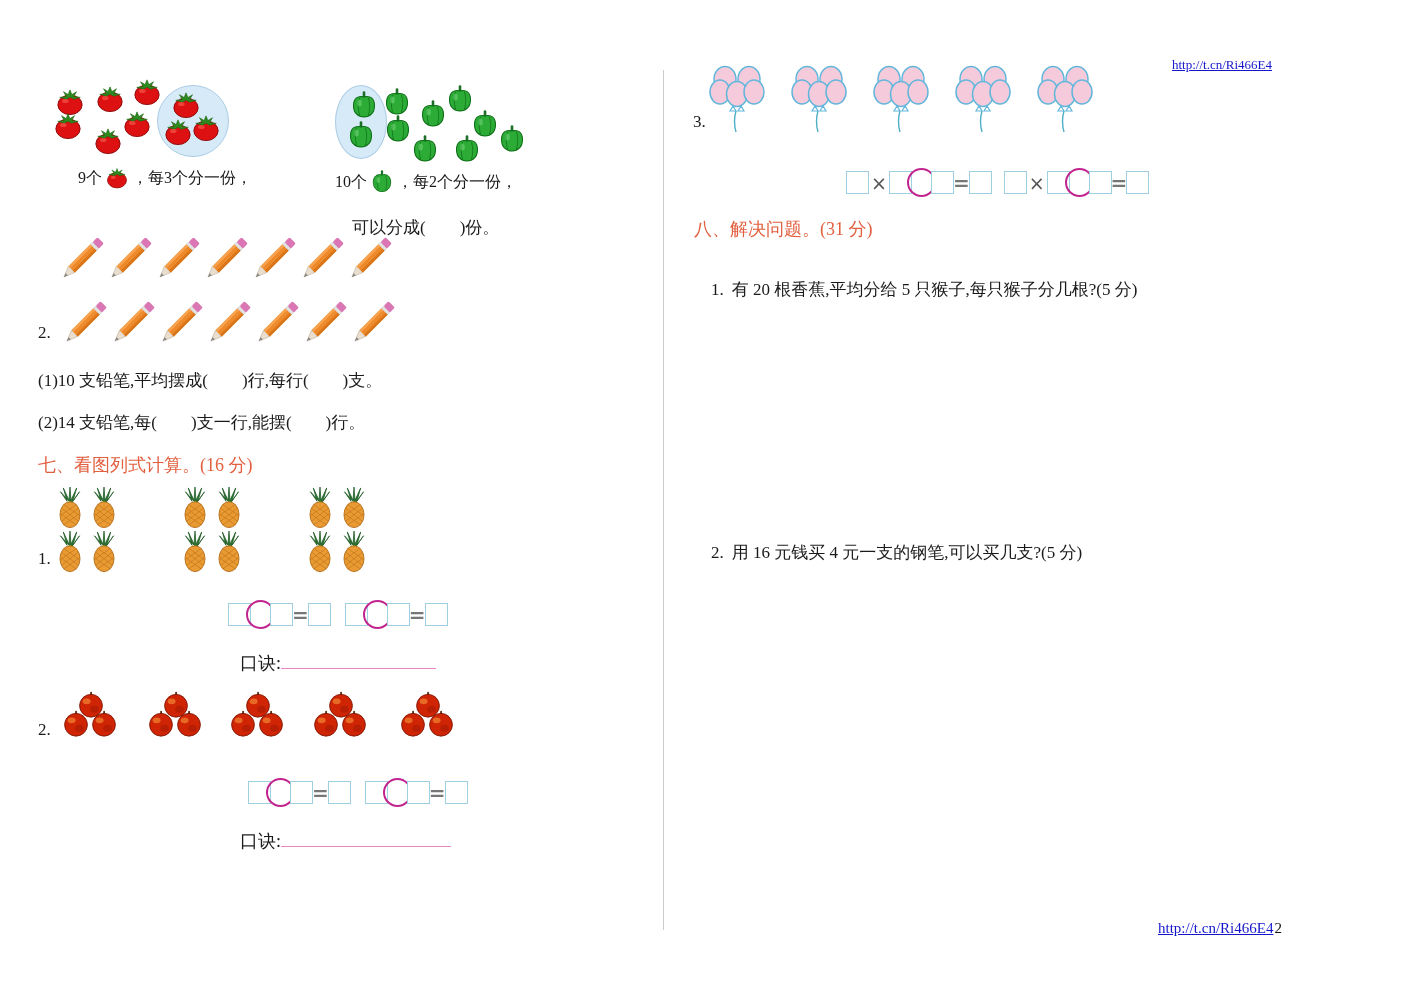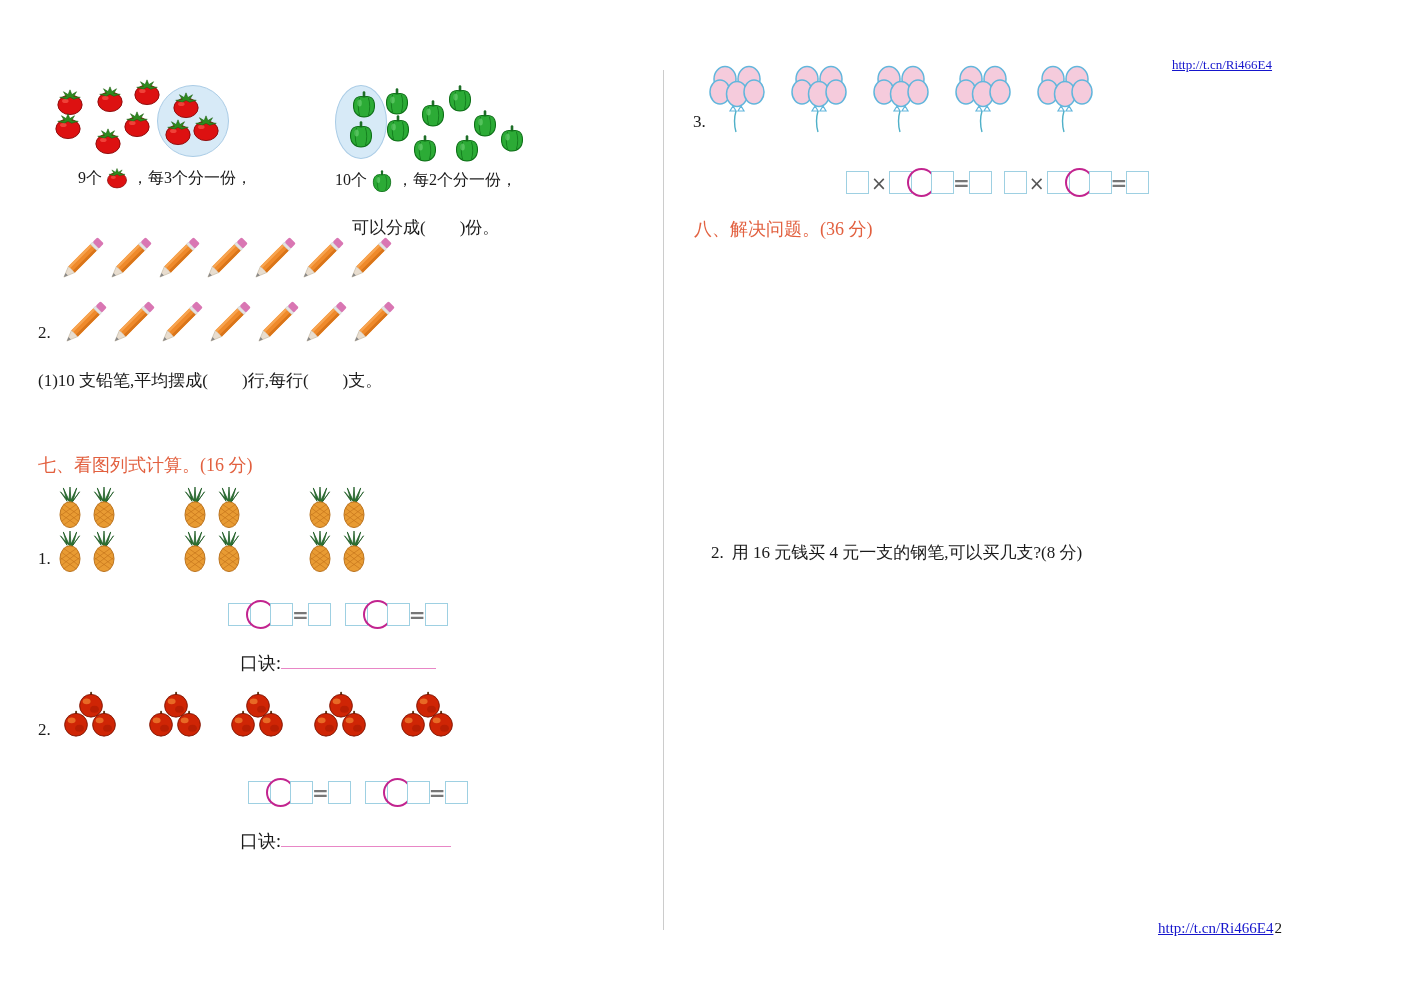--- a/index.html
+++ b/index.html
@@ -5,21 +5,21 @@
   * { margin:0; padding:0; box-sizing:border-box; }
   html,body { background:#ffffff; }
   .page {
     position:relative; width:1421px; height:982px; background:#fff; overflow:hidden;
     font-family:"Liberation Serif","DejaVu Serif",serif; color:#1a1a1a;
   }
   .abs { position:absolute; }
   .line { position:absolute; font-size:17px; white-space:pre; }
   .num { margin-right:8px; }
   .heading { position:absolute; font-size:18px; color:#e2603f; white-space:pre; }
-  .caption { position:absolute; font-size:16px; white-space:pre; display:flex; align-items:center; }
+  .caption { position:absolute; font-size:16px; white-space:pre; display:flex; align-items:flex-end; }
   .caption .icon { margin:0 3px; }
   .divider { position:absolute; width:1px; background:#cccccc; }
   .link { color:#1515cc; text-decoration:underline; }
   .toplink { position:absolute; font-size:13px; }
   .bottomline { position:absolute; font-size:15px; }
   .pagenum { color:#111; margin-left:1px; }
 
   
   .scatter { position:absolute; left:0; top:0; right:0; bottom:0; }
   .scatter .icon { position:absolute; }
@@ -251,20 +251,21 @@
       </svg>
       <svg class="icon pencil">
         <use href="#pencil"></use>
       </svg>
       <svg class="icon pencil">
         <use href="#pencil"></use>
       </svg>
     </div>
   <div class="line" style="left:38px;top:323px"><span>2.</span></div>
   <div class="line" style="left:38px;top:369px"><span>(1)10 支铅笔,平均摆成(        )行,每行(        )支。</span></div>
+  <div class="line" style="left:38px;top:411px"><span>(2)14 支铅笔,每(        )支一行,能摆(        )行。</span></div>
 
   <div class="heading" style="left:38px;top:453px">七、看图列式计算。(16 分)</div>
 
   <div class="pine-group" style="left:55px;top:487px">
       <svg class="icon pineapple">
         <use href="#pineapple"></use>
       </svg>
       <svg class="icon pineapple">
         <use href="#pineapple"></use>
       </svg>
@@ -430,23 +431,26 @@
     <span class="eqgap" style="width:12px"></span>
     <span class="eqbox"></span>
       <span class="eqtimes">×</span>
       <span class="eqbox"></span>
       <span class="eqcircle"></span>
       <span class="eqbox"></span>
       <span class="eqeq">=</span>
       <span class="eqbox"></span>
   </div>
 
-  <div class="heading" style="left:694px;top:217px">八、解决问题。(36 分)</div>
-
+  <div class="heading" style="left:694px;top:217px">八、解决问题。(31 分)</div>
+
+  <div class="line" style="left:694px;top:258px">
+    <span class="num">1.</span><span>有 20 根香蕉,平均分给 5 只猴子,每只猴子分几根?(5 分)</span>
+  </div>
   <div class="line" style="left:694px;top:521px">
-    <span class="num">2.</span><span>用 16 元钱买 4 元一支的钢笔,可以买几支?(8 分)</span>
+    <span class="num">2.</span><span>用 16 元钱买 4 元一支的钢笔,可以买几支?(5 分)</span>
   </div>
 
   <div class="bottomline" style="left:1158px;top:920px">
     <span class="link">http://t.cn/Ri466E4</span><span class="pagenum">2</span>
   </div>
 
 </div>
 
 </body></html>

